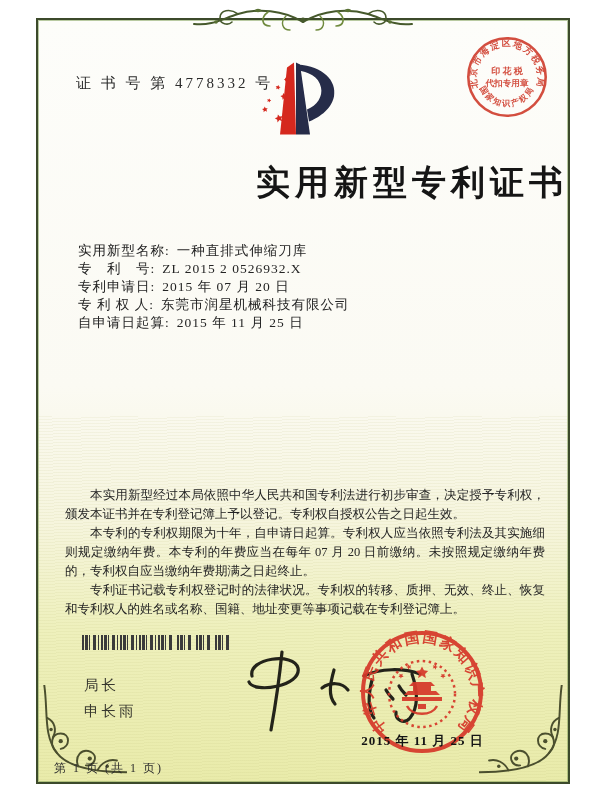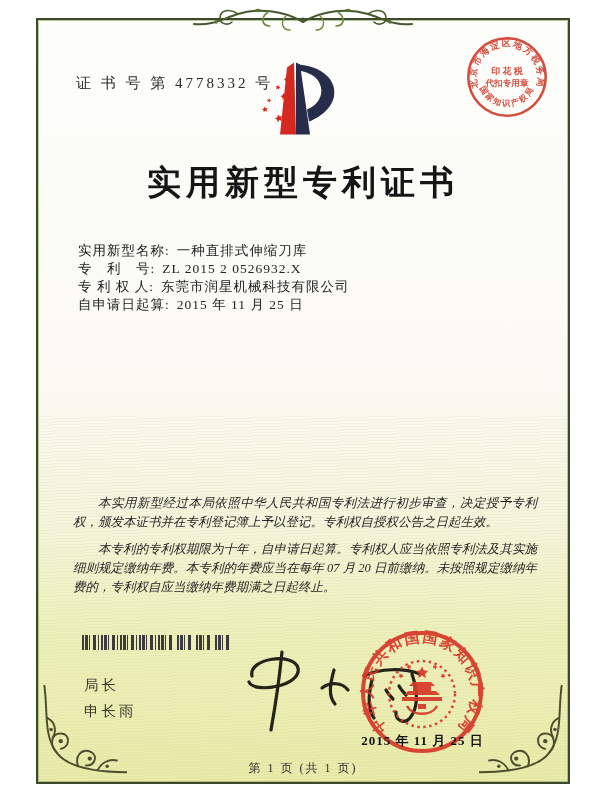--- a/index.html
+++ b/index.html
@@ -14,43 +14,43 @@
     background:linear-gradient(180deg,#fdfdfa 0%,#fbfaf3 48%,#f6f5dd 66%,#eef0bc 80%,#e9ebaa 100%);
   }
   .texture{
     position:absolute;left:0;right:0;top:52%;bottom:0;pointer-events:none;
     background:repeating-linear-gradient(178deg,rgba(180,180,110,0.10) 0 1px,rgba(255,255,255,0) 1px 3px);
   }
   .flourish-top{position:absolute;top:-14px;left:50%;transform:translateX(-50%);}
   .cert-number{position:absolute;left:38px;top:54px;font-size:15px;letter-spacing:3px;color:#2b2b2b;white-space:nowrap;}
   .logo{position:absolute;left:215px;top:34px;width:100px;height:88px;}
   .tax-stamp{position:absolute;left:426px;top:14px;width:86px;height:86px;opacity:.9;}
-  .title{position:absolute;top:140px;left:0;width:100%;text-align:center;font-size:34px;letter-spacing:5px;font-weight:600;color:#151515;}
+  .title{position:absolute;top:140px;left:0;width:100%;text-align:right;font-size:34px;letter-spacing:5px;font-weight:600;color:#151515;}
   .fields{position:absolute;left:40px;top:222px;display:flex;flex-direction:column;font-size:13.5px;color:#242424;letter-spacing:1px;}
   .field-row{white-space:nowrap;}
   .field-value{margin-left:7px;}
   .body-text{position:absolute;left:27px;width:480px;top:466px;font-size:12.5px;line-height:19px;text-align:justify;color:#242424;}
-  .body-text p{margin:8px;text-indent:2em;font-style:italic;}
+  .body-text p{margin:0;text-indent:2em;}
   .barcode{
     position:absolute;left:44px;top:615px;width:152px;height:15px;
     background:repeating-linear-gradient(90deg,
       #3b3b3b 0 1.5px,transparent 1.5px 3px,
       #3b3b3b 3px 5.5px,transparent 5.5px 7px,
       #3b3b3b 7px 8px,transparent 8px 11px,
       #3b3b3b 11px 14px,transparent 14px 15.5px,
       #3b3b3b 15.5px 16.5px,transparent 16.5px 19px);
   }
   .director{position:absolute;left:46px;top:652px;font-family:"Liberation Sans","DejaVu Sans",sans-serif;font-size:14.5px;line-height:26px;letter-spacing:3px;color:#38382f;}
   .signature{position:absolute;left:198px;top:626px;}
   .seal{position:absolute;left:320px;top:608px;width:128px;height:128px;opacity:.93;}
   .seal-date{position:absolute;left:312px;top:712px;width:145px;text-align:center;font-size:13px;font-weight:600;color:#141414;letter-spacing:1px;z-index:5;}
   .corner{position:absolute;bottom:1px;}
   .corner-bl{left:1px;}
   .corner-br{right:1px;transform:scaleX(-1);}
-  .footer{position:absolute;bottom:5px;left:0;width:100%;text-align:center;font-size:12px;letter-spacing:2px;color:#2e2e2e;}
+  .footer{position:absolute;bottom:5px;left:16px;width:100%;font-size:12px;letter-spacing:2px;color:#2e2e2e;}
   svg text{font-family:"Liberation Serif","DejaVu Serif",serif;}
 </style>
 </head>
 <body>
 
 <div class="paper">
   <div class="texture"></div>
 
   <div class="flourish-top">
     <svg width="230" height="32" viewBox="0 0 230 32">
@@ -113,30 +113,34 @@
   <div class="title">实用新型专利证书</div>
 
   <div class="fields">
     <div class="field-row">
       <span class="field-label">实用新型名称:</span><span class="field-value">一种直排式伸缩刀库</span>
     </div>
     <div class="field-row">
       <span class="field-label">专　利　号:</span><span class="field-value">ZL 2015 2 0526932.X</span>
     </div>
     <div class="field-row">
+      <span class="field-label">专利申请日:</span><span class="field-value">2015 年 07 月 20 日</span>
+    </div>
+    <div class="field-row">
       <span class="field-label">专 利 权 人:</span><span class="field-value">东莞市润星机械科技有限公司</span>
     </div>
     <div class="field-row">
       <span class="field-label">自申请日起算:</span><span class="field-value">2015 年 11 月 25 日</span>
     </div>
   </div>
 
   <div class="body-text">
     <p>本实用新型经过本局依照中华人民共和国专利法进行初步审查，决定授予专利权，颁发本证书并在专利登记簿上予以登记。专利权自授权公告之日起生效。</p>
     <p>本专利的专利权期限为十年，自申请日起算。专利权人应当依照专利法及其实施细则规定缴纳年费。本专利的年费应当在每年 07 月 20 日前缴纳。未按照规定缴纳年费的，专利权自应当缴纳年费期满之日起终止。</p>
+    <p>专利证书记载专利权登记时的法律状况。专利权的转移、质押、无效、终止、恢复和专利权人的姓名或名称、国籍、地址变更等事项记载在专利登记簿上。</p>
   </div>
 
   <div class="barcode"></div>
 
   <div class="director">
     <div>局长</div>
     <div>申长雨</div>
   </div>
 
   <div class="signature">

